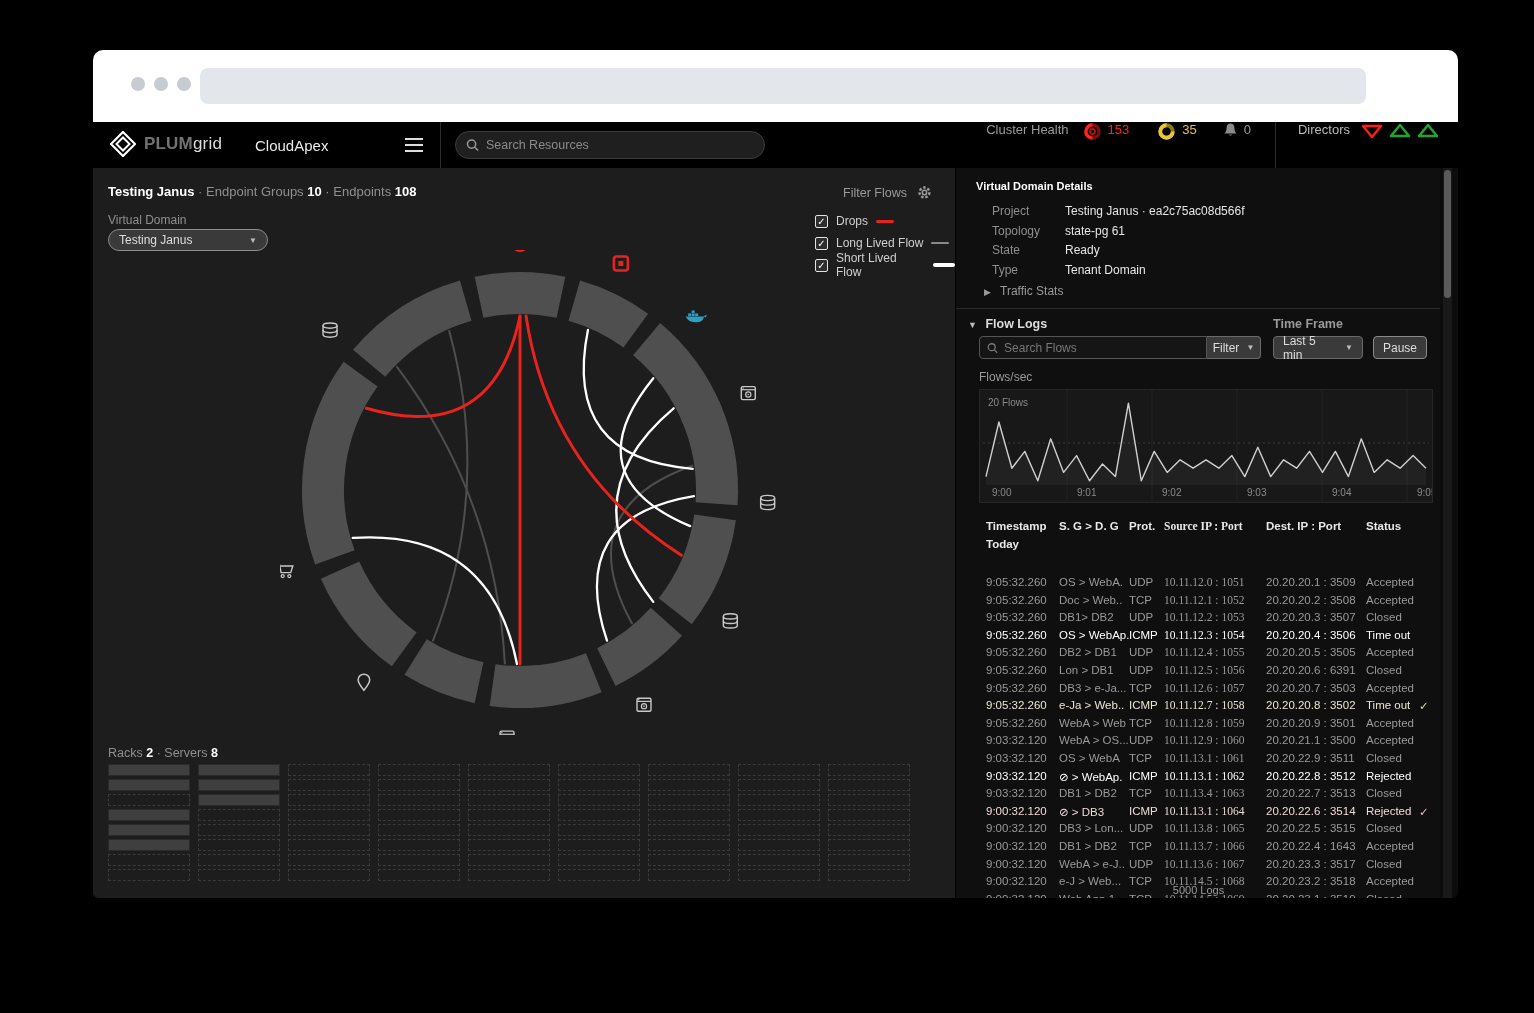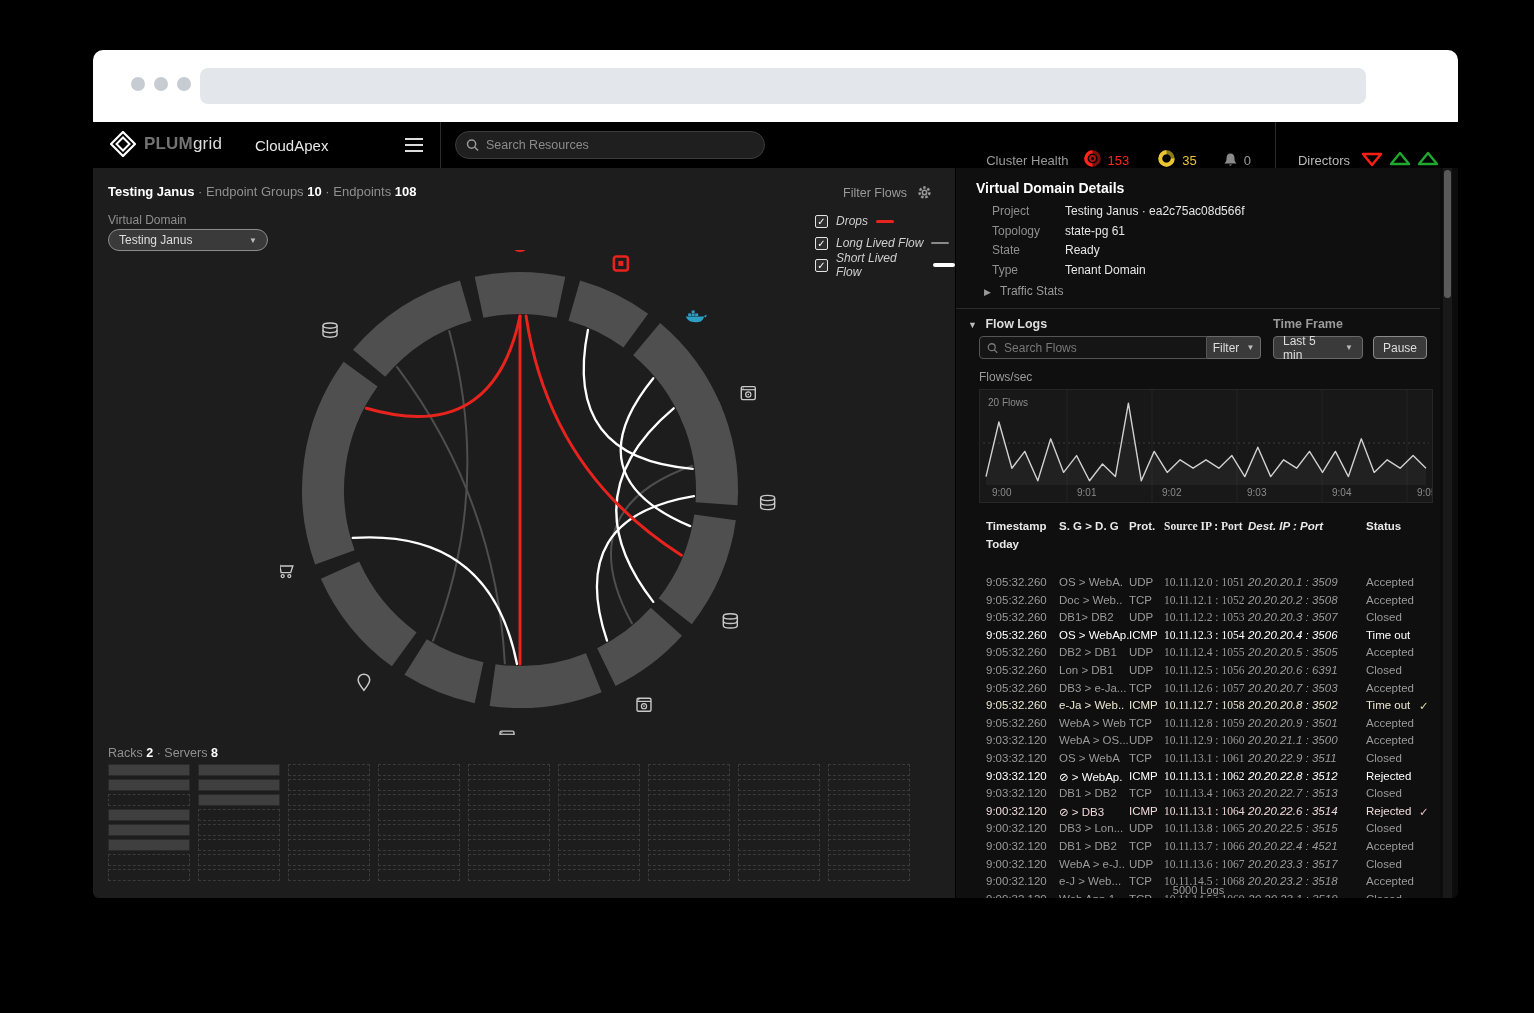--- a/index.html
+++ b/index.html
@@ -24,21 +24,21 @@
   .brand span { color:#dcdcdc; font-weight:normal; }
   .appname { position:absolute; left:162px; top:15px; font-size:15px; color:#e8e8e8; }
   .burger { position:absolute; left:312px; top:16px; width:18px; height:14px; cursor:pointer; }
   .burger i { display:block; height:2px; background:#ddd; margin-bottom:4px; }
   .vdiv { position:absolute; top:0; width:1px; height:46px; background:#2c2c2c; }
   .searchpill { position:absolute; left:362px; top:9px; width:310px; height:28px;
     background:#1f1f1f; border:1px solid #3c3c3c; border-radius:14px; display:flex; align-items:center; padding:0 10px; }
   .searchpill input { background:transparent; border:none; outline:none; color:#bbb;
     font-size:12.5px; width:100%; margin-left:7px; font-family:inherit; }
   .searchpill input::placeholder { color:#8b8b8b; }
-  .hright { position:absolute; right:0; top:0; height:46px; display:flex; align-items:flex-end; }
+  .hright { position:absolute; right:0; top:0; height:46px; display:flex; align-items:flex-start; }
   .chlabel { color:#9a9a9a; font-size:13px; }
   .count { font-size:13px; margin-left:6px; }
   .dirlabel { color:#b9b9b9; font-size:13px; margin-right:10px; }
 
   
   .left-panel { position:absolute; left:0; top:46px; width:862px; height:730px; background:#1d1d1d; }
   .right-panel { position:absolute; left:862px; top:46px; width:485px; height:730px; background:#0f0f0f; border-left:1px solid #000; }
   .vscroll { position:absolute; left:1350px; top:46px; width:9px; height:730px; background:#191919; }
   .vscroll .thumb { position:absolute; left:1px; top:2px; width:7px; height:128px; background:#5a5a5a; border-radius:4px; }
 
@@ -49,33 +49,33 @@
   .ff-row { position:absolute; right:22px; top:16px; display:flex; align-items:center; gap:9px; color:#9a9a9a; font-size:12.5px; }
   .vd-label { position:absolute; left:15px; top:45px; font-size:12px; color:#8f8f8f; }
   .vd-select { position:absolute; left:15px; top:61px; width:160px; height:22px; background:#3a3a3a;
     border:1px solid #8c8c8c; border-radius:12px; color:#ddd; font-size:12px;
     display:flex; align-items:center; padding:0 10px; justify-content:space-between; cursor:pointer; }
   .caret { font-size:8px; color:#bdbdbd; }
   .filters { position:absolute; left:722px; top:42px; }
   .filter-item { display:flex; align-items:center; height:22px; gap:8px; }
   .cbox { width:13px; height:13px; background:#2e2e2e; border:1.5px solid #e3e3e3; border-radius:2px;
     color:#fff; font-size:10px; line-height:11px; text-align:center; cursor:pointer; }
-  .filter-item .lbl { color:#cfcfcf; font-size:12px;font-style:italic; }
+  .filter-item .lbl { color:#cfcfcf; font-size:12px; }
   .swatch { border-radius:2px; }
   .racks-label { position:absolute; left:15px; top:578px; font-size:12.5px; color:#8f8f8f; }
   .racks-label b { color:#fff; }
   .racks { position:absolute; left:15px; top:596px; display:flex; gap:8px; }
   .rack { width:82px; }
   .slot { width:82px; height:12px; margin-bottom:3px; }
   .slot.f { background:#3f3f3f; border:1px solid #2a2a2a; }
   .slot.e { border:1px dashed #3a3a3a; }
 
   
   .rp-pad { color:#ddd; }
-  .vd-details-title { position:absolute; left:20px; top:12px; font-size:14px; font-weight:bold; color:#fff; }
+  .vd-details-title { position:absolute; left:20px; top:12px; font-size:11px; font-weight:bold; color:#fff; }
   .kv { position:absolute; left:36px; font-size:12px; height:19px; width:430px; }
   .kv .k { position:absolute; left:0; color:#8f8f8f; }
   .kv .v { position:absolute; left:73px; color:#e6e6e6; }
   .tstats { position:absolute; left:28px; top:116px; font-size:12px; color:#9a9a9a; cursor:pointer; }
   .tstats .tri { font-size:9px; margin-right:6px; }
   .rp-div { position:absolute; left:0; top:140px; width:100%; height:1px; background:#2b2b2b; }
   .fl-title { position:absolute; left:12px; top:149px; font-size:12.5px; font-weight:bold; color:#ddd; cursor:pointer; }
   .fl-title .tri { font-size:9px; margin-right:5px; color:#bbb; }
   .tf-label { position:absolute; left:317px; top:149px; font-size:12.5px; font-weight:bold; color:#9a9a9a; }
   .flsearch { position:absolute; left:23px; top:168px; width:228px; height:23px; background:#151515;
@@ -85,21 +85,21 @@
   .btnish { position:absolute; top:168px; height:23px; background:#3a3a3a; border:1px solid #6a6a6a;
     border-radius:4px; color:#ddd; font-size:12px; display:flex; align-items:center; justify-content:center; gap:7px; cursor:pointer; }
   .filterbtn { left:251px; width:54px; border-radius:0 4px 4px 0; border-left:none; }
   .rangebtn { left:317px; width:90px; justify-content:space-between; padding:0 9px; }
   .pausebtn { left:417px; width:54px; border-color:#8a8a8a; }
   .fps-label { position:absolute; left:23px; top:202px; font-size:12px; color:#9a9a9a; }
   .chartbox { position:absolute; left:23px; top:221px; width:454px; height:114px; background:#181818; border:1px solid #262626; }
 
   .thead { position:absolute; top:352px; left:0; width:485px; height:16px; font-size:11.5px; font-weight:bold; color:#e8e8e8; }
   .thead span, .trow span { position:absolute; white-space:nowrap; }
-  .c0{left:30px;} .c1{left:103px;} .c2{left:173px;} .c3{left:208px;font-family:Liberation Serif, serif;} .c4{left:292px;font-style:italic;} .c5{left:410px;} .c6{left:463px;}
+  .c0{left:30px;} .c1{left:103px;} .c2{left:173px;} .c3{left:208px;font-family:Liberation Serif, serif;} .c4{left:310px;} .c5{left:410px;} .c6{left:463px;}
   .today { position:absolute; top:370px; left:30px; font-size:11.5px; font-weight:bold; color:#e8e8e8; }
   .tbody { position:absolute; top:386px; left:0; width:485px; height:327px; overflow:hidden;margin-top:20px; }
   .trow { position:absolute; left:0; width:485px; height:17.6px; font-size:11.5px; color:#9a9a9a; cursor:pointer; }
   .trow span { top:2px; }
   .trow .hlband { position:absolute; left:0; top:0; width:479px; height:17px; z-index:-1; }
   .trow.hl-gold { color:#fff; } .trow.hl-gold .hlband { background:#7d6e22; }
   .trow.hl-olive { color:#eae6d2; } .trow.hl-olive .hlband { background:#50482c; }
   .trow.hl-red { color:#fff; } .trow.hl-red .hlband { background:#b32323; }
   .trow.hl-maroon { color:#f0d9db; } .trow.hl-maroon .hlband { background:#6e2830; }
   .tfoot { position:absolute; top:716px; left:0; width:485px; text-align:center; font-size:11px; color:#9a9a9a; }
@@ -607,21 +607,21 @@
               <span class="c2">UDP</span>
               <span class="c3">10.11.13.8 : 1065</span>
               <span class="c4">20.20.22.5 : 3515</span>
               <span class="c5">Closed</span>
             </div>
             <div class="trow" style="top: 264px;">
               <span class="c0">9:00:32.120</span>
               <span class="c1">DB1 &gt; DB2</span>
               <span class="c2">TCP</span>
               <span class="c3">10.11.13.7 : 1066</span>
-              <span class="c4">20.20.22.4 : 4521</span>
+              <span class="c4">20.20.22.4 : 1643</span>
               <span class="c5">Accepted</span>
             </div>
             <div class="trow" style="top: 281.6px;">
               <span class="c0">9:00:32.120</span>
               <span class="c1">WebA &gt; e-J..</span>
               <span class="c2">UDP</span>
               <span class="c3">10.11.13.6 : 1067</span>
               <span class="c4">20.20.23.3 : 3517</span>
               <span class="c5">Closed</span>
             </div>

